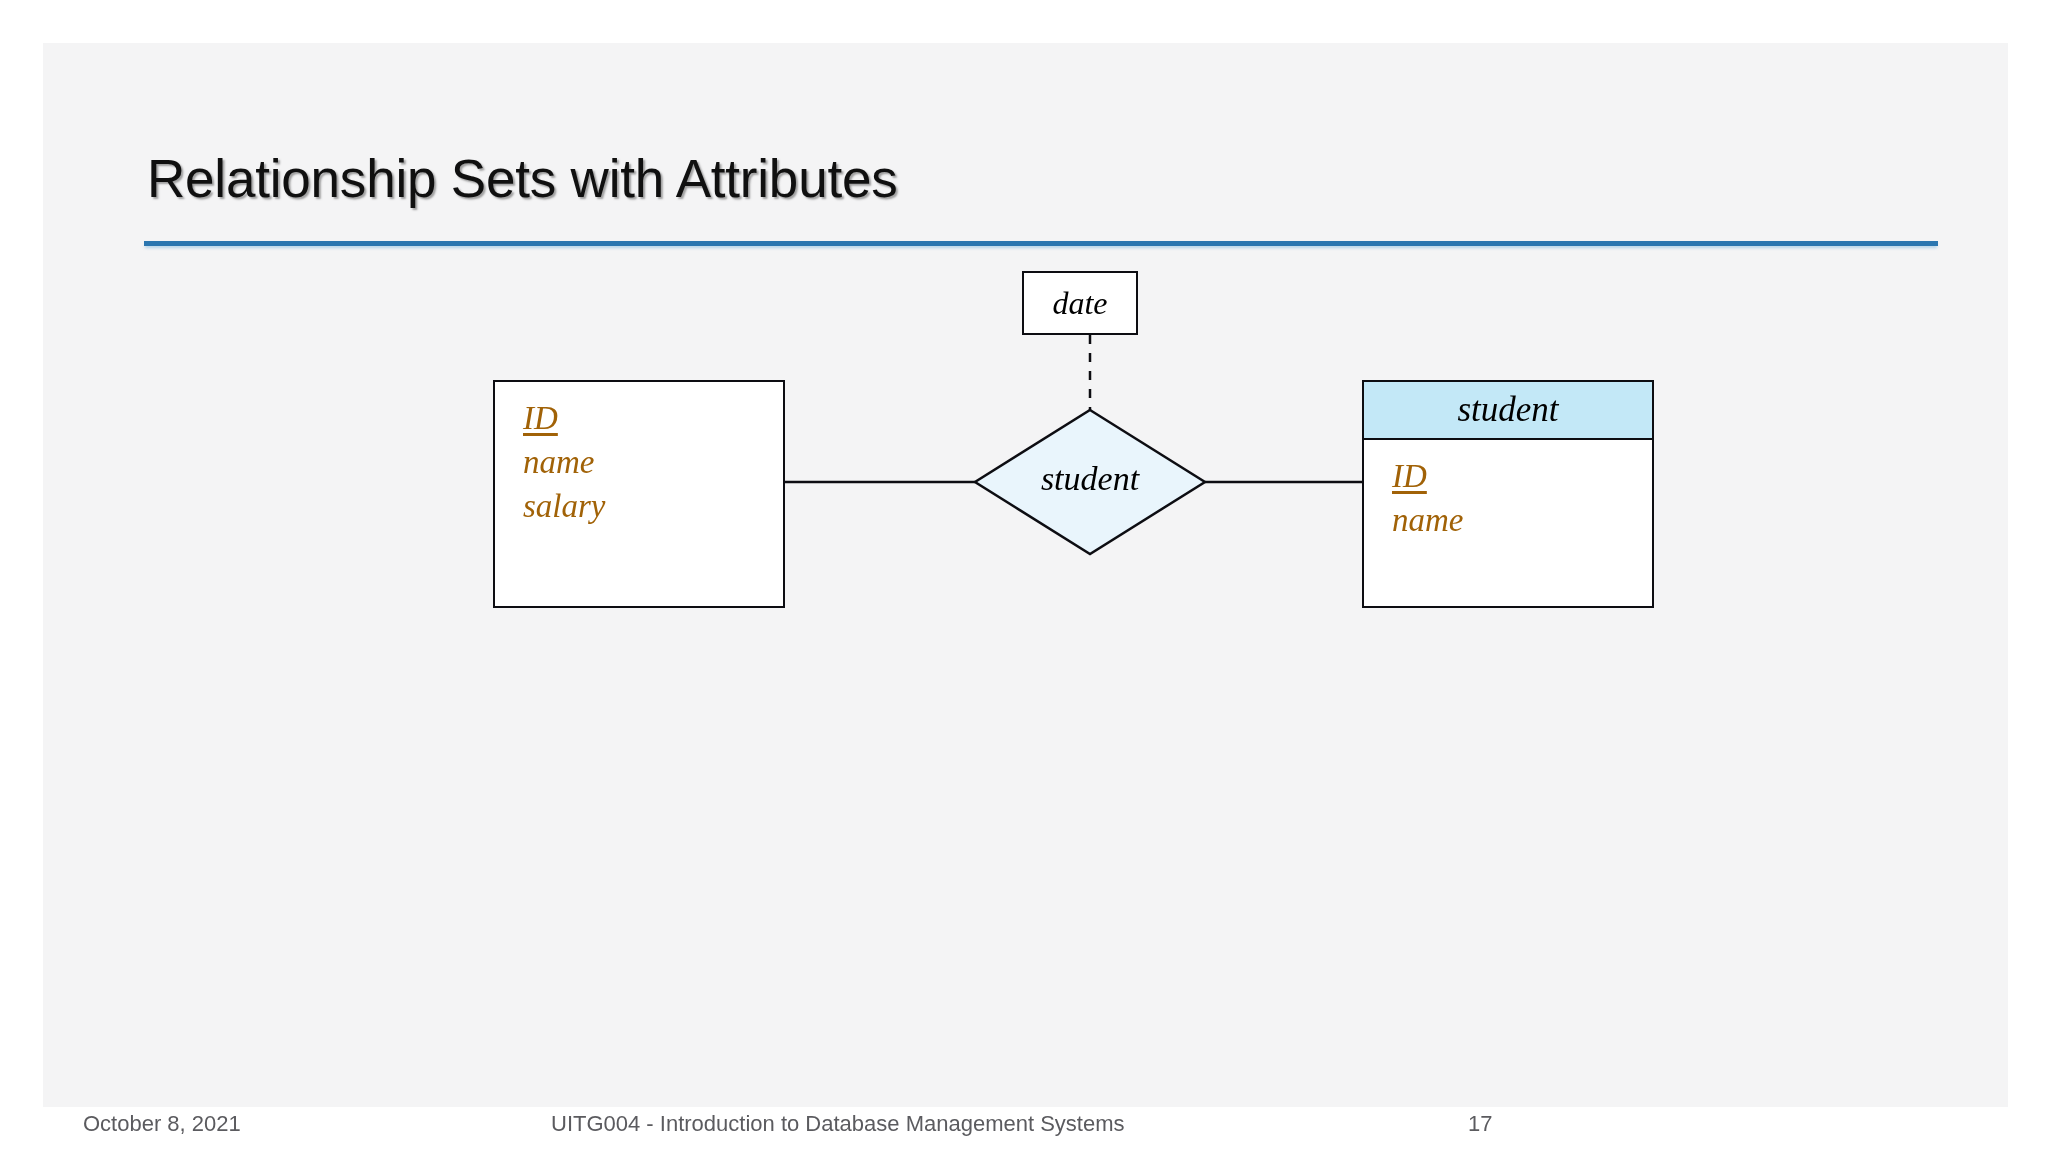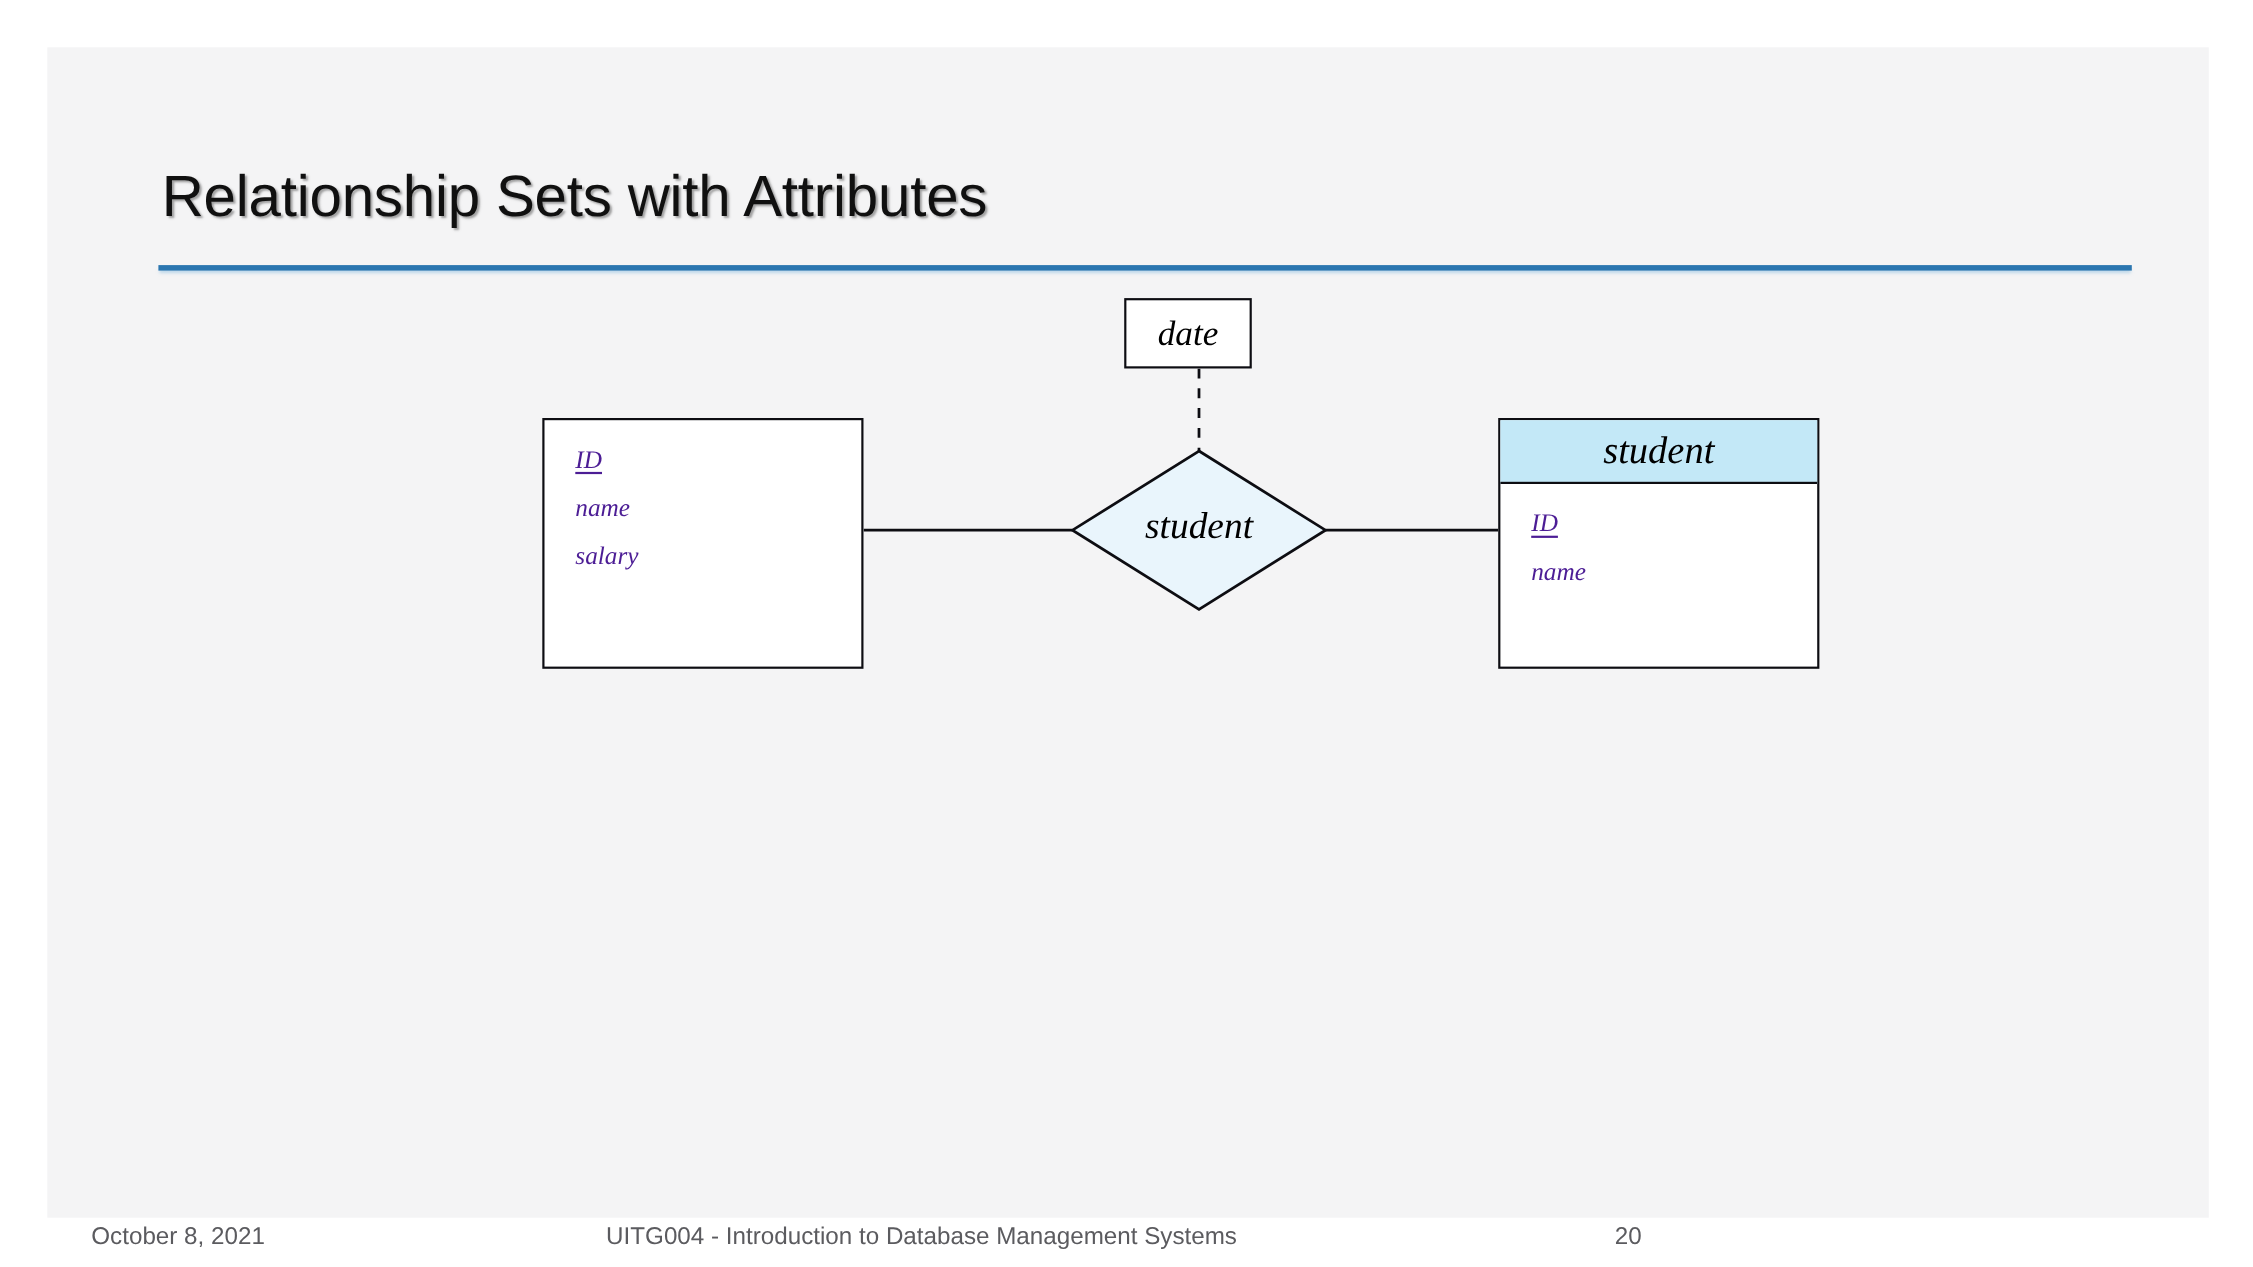--- a/index.html
+++ b/index.html
@@ -72,22 +72,22 @@
     height: 58px;
     box-sizing: border-box;
   }
 
   .er-box-attrs {
     padding: 14px 0 0 28px;
   }
 
   .er-attr {
     font-style: italic;
-    font-size: 23px;
-    color: #4c1d95;
+    font-size: 33px;
+    color: #a16207;
     line-height: 44px;
     white-space: nowrap;
   }
 
   .er-attr.key {
     text-decoration: underline;
     text-underline-offset: 4px;
   }
 
   .attr-box {
@@ -167,15 +167,15 @@
       <div class="er-box-attrs">
         <div class="er-attr key">ID</div>
         <div class="er-attr">name</div>
       </div>
     </div>
 
   </div>
 
   <div class="footer-text" id="footer-date">October 8, 2021</div>
   <div class="footer-text" id="footer-center">UITG004 - Introduction to Database Management Systems</div>
-  <div class="footer-text" id="footer-page">20</div>
+  <div class="footer-text" id="footer-page">17</div>
 
 </div>
 
 </body></html>

